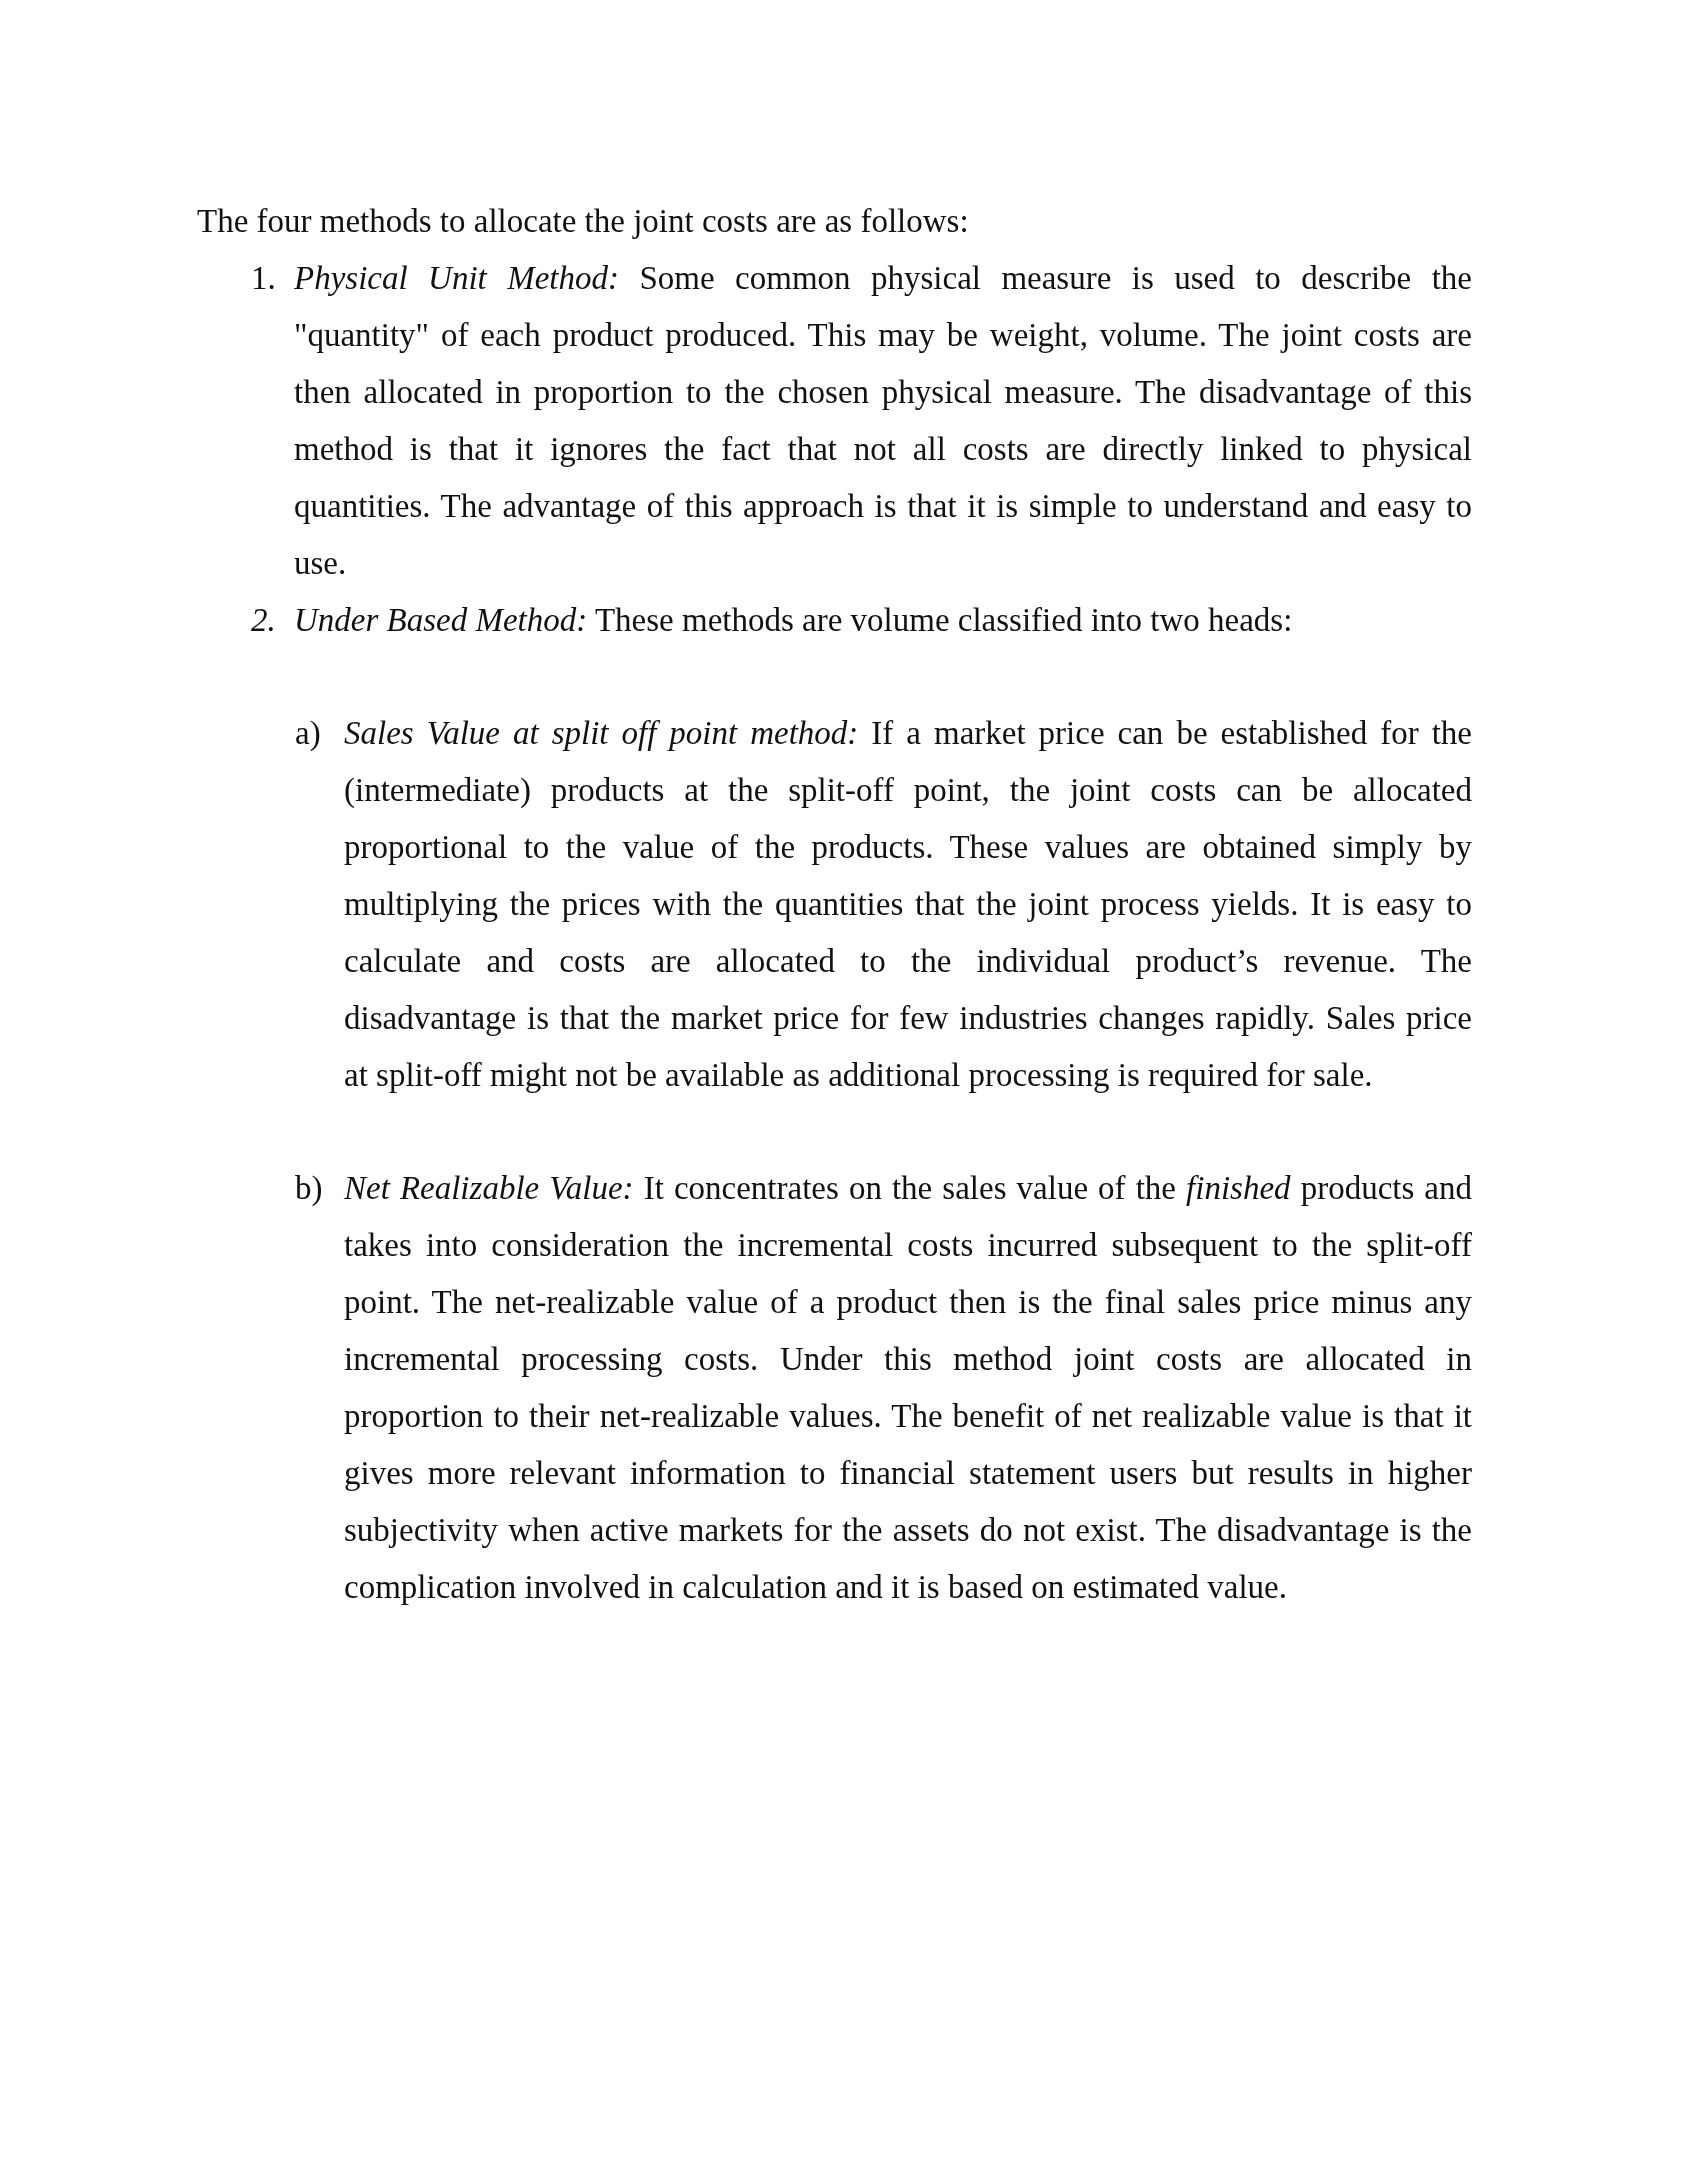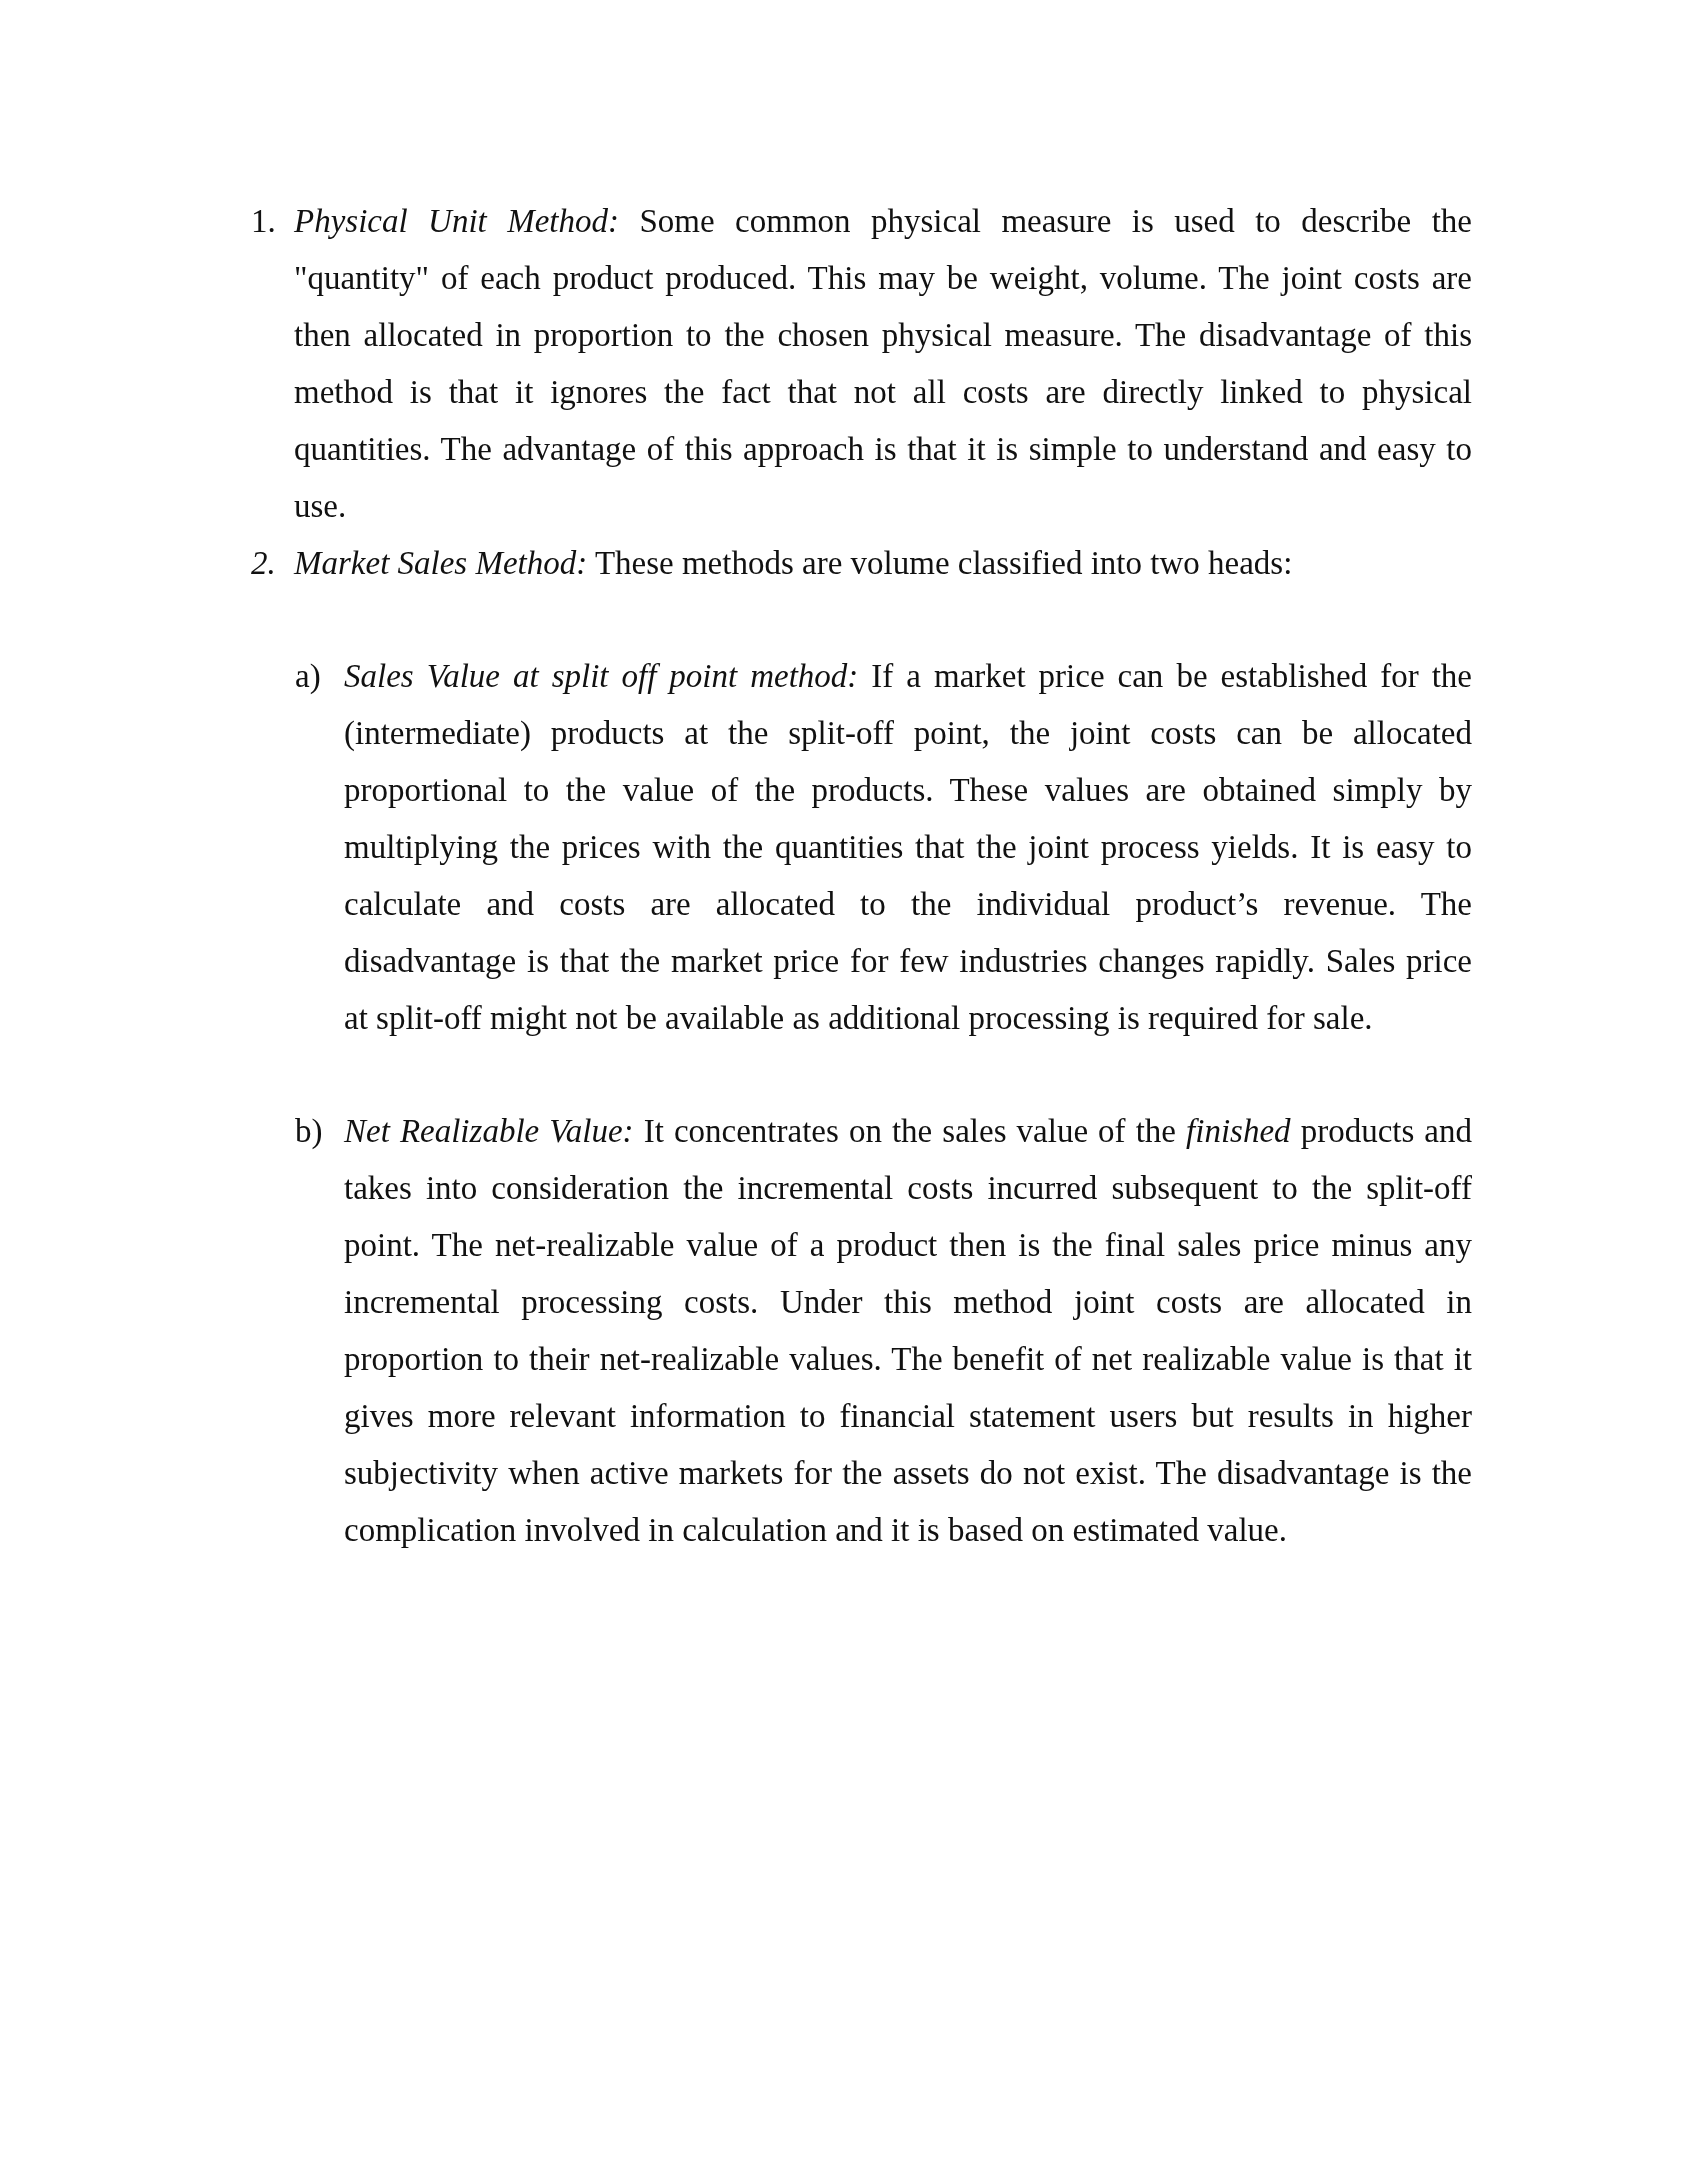--- a/index.html
+++ b/index.html
@@ -13,29 +13,30 @@
   .sub { position:relative; padding-left:147px; margin-top:56px; }
   .sub .lbl { position:absolute; left:98px; top:0; }
   .bi { font-weight:normal; font-style:italic; }
   .i { font-style:italic; }
   .gap { height:56px; }
 </style>
 </head>
 <body>
 
 <div class="page">
+  <p class="p">The four methods to allocate the joint costs are as follows:</p>
 
   <div class="p list-item">
     <span class="num">1.</span>
     <span class="bi">Physical Unit Method:</span><span> Some common physical measure is used to describe the "quantity" of each product produced.  This may be weight, volume. The joint costs are then allocated in proportion to the chosen physical measure. The disadvantage of this method is that it ignores the fact that not all costs are directly linked to physical quantities. The advantage of this approach is that it is simple to understand and easy to use.</span>
   </div>
 
   <div class="p list-item">
     <span class="num i">2.</span>
-    <span class="bi">Market Sales Method:</span><span> These methods are volume classified into two heads:</span>
+    <span class="bi">Under Based Method:</span><span> These methods are volume classified into two heads:</span>
   </div>
 
   <div class="p sub">
     <span class="lbl">a)</span>
     <span class="i">Sales Value at split off point method:</span><span> If a market price can be established for the (intermediate) products at the split-off point, the joint costs can be allocated proportional to the value of the products.  These values are obtained simply by multiplying the prices with the quantities that the joint process yields. It is easy to calculate and costs are allocated to the individual product’s revenue. The disadvantage is that the market price for few industries changes rapidly. Sales price at split-off might not be available as additional processing is required for sale.</span>
   </div>
 
   <div class="p sub">
     <span class="lbl">b)</span>
     <span class="i">Net Realizable Value:</span><span> It concentrates on the sales value of the </span><span class="i">finished</span><span> products and takes into consideration the incremental costs incurred subsequent to the split-off point.  The net-realizable value of a product then is the final sales price minus any incremental processing costs.  Under this method joint costs are allocated in proportion to their net-realizable values. The benefit of net realizable value is that it gives more relevant information to financial statement users but results in higher subjectivity when active markets for the assets do not exist. The disadvantage is the complication involved in calculation and it is based on estimated value.</span>

